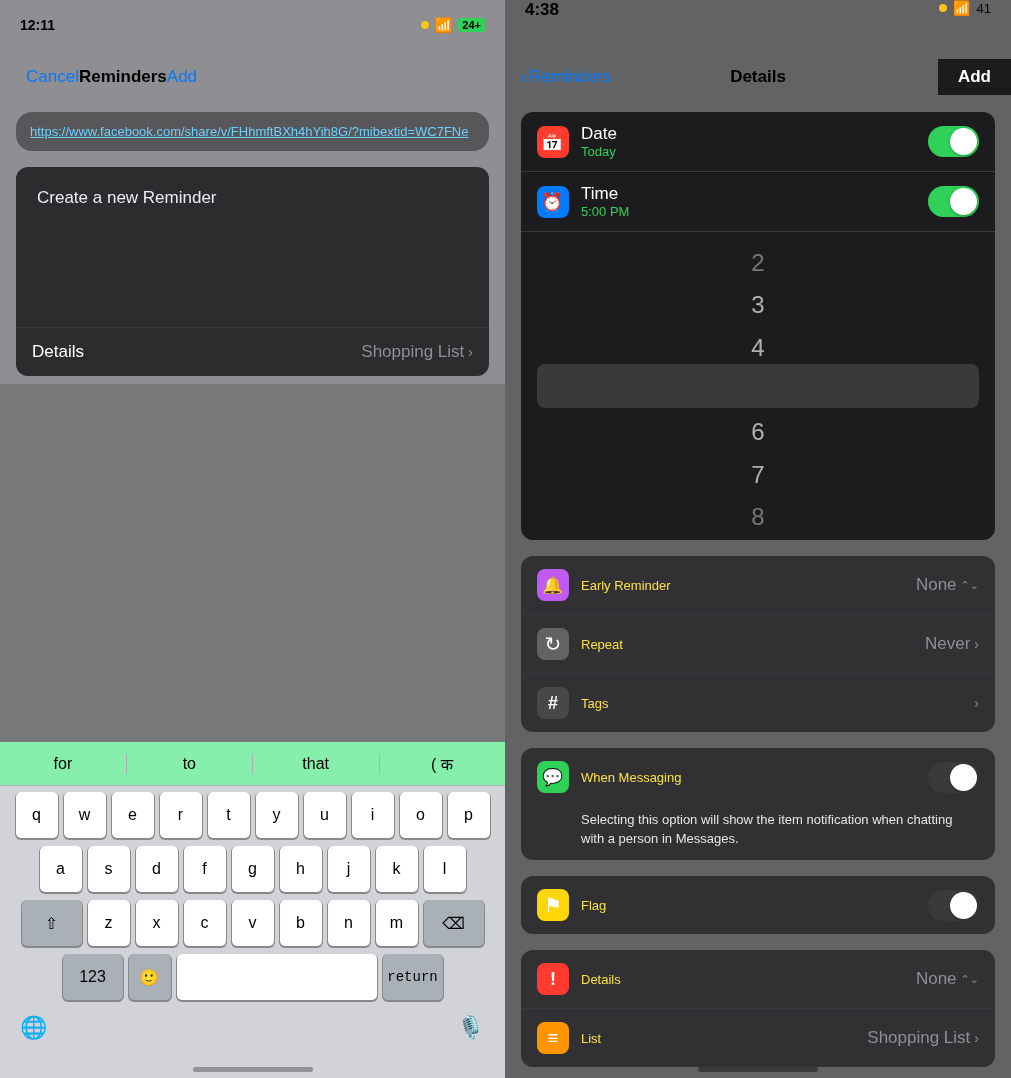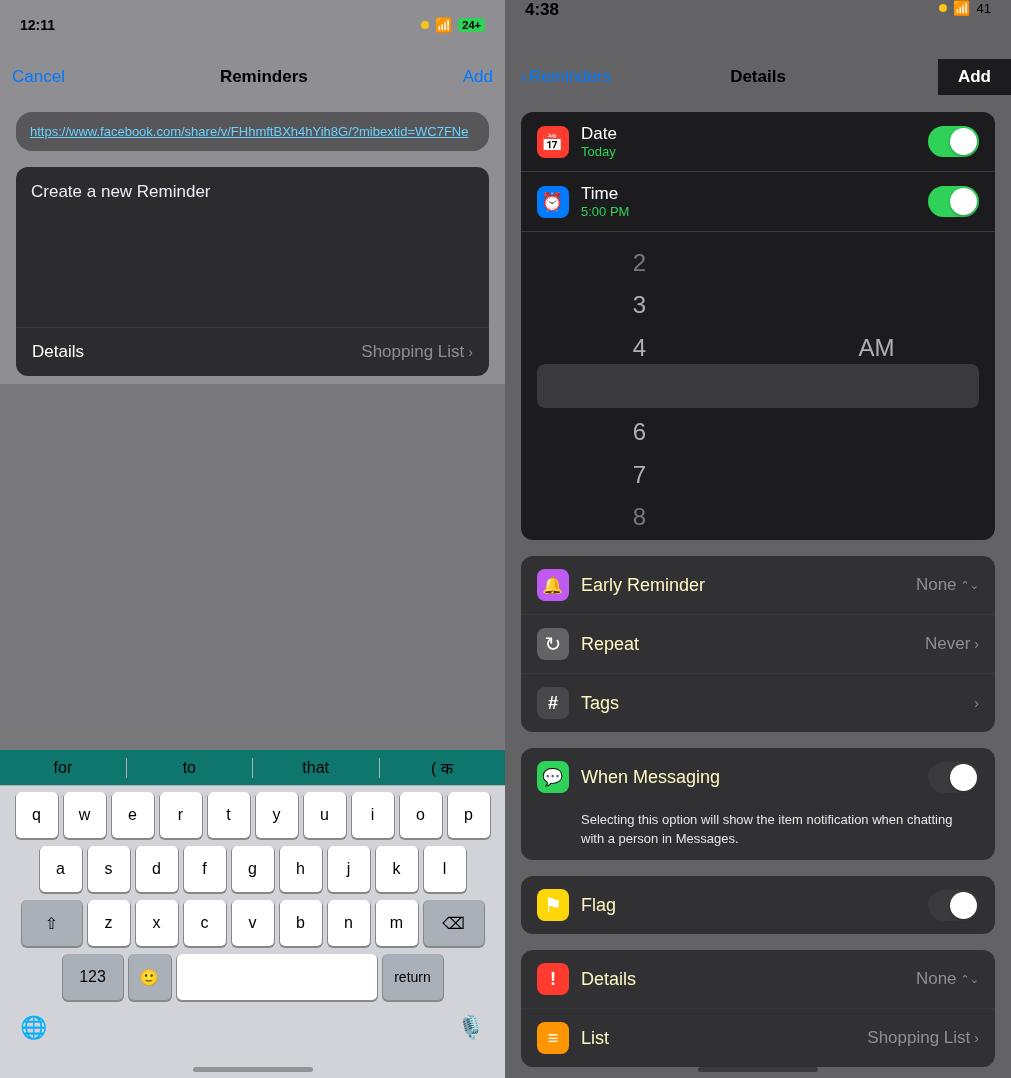--- a/index.html
+++ b/index.html
@@ -46,23 +46,24 @@
       width: 8px;
       height: 8px;
       background: #f5c518;
       border-radius: 50%;
     }
 
     .nav-bar-left {
       height: 54px;
       display: flex;
       align-items: center;
-      justify-content: space-between;
+      justify-content: flex-start;
       padding: 0 12px;
       background: #8e8e93;
+      margin-left: 14px;
     }
 
     .nav-cancel {
       color: #007aff;
       font-size: 17px;
     }
 
     .nav-title-left {
       color: #000;
       font-size: 17px;
@@ -89,21 +90,21 @@
     }
 
     .reminder-card {
       margin: 8px 16px;
       background: #2c2c2e;
       border-radius: 12px;
       overflow: hidden;
     }
 
     .reminder-input-area {
-      padding: 15px;
+      padding: 21px;
       min-height: 160px;
     }
 
     .reminder-placeholder {
       color: #ebebf5;
       font-size: 17px;
     }
 
     .reminder-details-row {
       border-top: 0.5px solid #3a3a3c;
@@ -136,25 +137,25 @@
       background: rgba(100,100,100,0.5);
     }
 
     
     .keyboard-area {
       background: #d1d3d8;
       padding-bottom: 20px;
     }
 
     .keyboard-suggestions {
-      height: 36px;
+      height: 44px;
       display: flex;
       align-items: center;
       justify-content: space-around;
-      background: #0f766e;
+      background: #86efac;
       border-bottom: 0.5px solid #b0b0b5;
     }
 
     .suggestion {
       color: #000;
       font-size: 16px;
       flex: 1;
       text-align: center;
     }
 
@@ -459,22 +460,22 @@
 
     .icon-purple { background: #bf5af2; }
     .icon-gray { background: #636366; }
     .icon-gray2 { background: #48484a; }
     .icon-green { background: #30d158; }
     .icon-yellow { background: #ffd60a; }
     .icon-red-setting { background: #ff3b30; }
     .icon-orange { background: #ff9500; }
 
     .setting-label {
-      color: #fef9c3;
-      font-size: 18px;
+      color: #fde047;
+      font-size: 13px;
       flex: 1;
     }
 
     .setting-value {
       color: #8e8e93;
       font-size: 17px;
       display: flex;
       align-items: center;
       gap: 4px;
     }
@@ -628,21 +629,21 @@
         <div class="key">v</div>
         <div class="key">b</div>
         <div class="key">n</div>
         <div class="key">m</div>
         <div class="key key-dark key-wide">⌫</div>
       </div>
       <div class="key-row">
         <div class="key key-dark key-wide">123</div>
         <div class="key key-dark">🙂</div>
         <div class="key key-space" style="font-size:14px; color:#666; max-width:200px; flex:4;"></div>
-        <div class="key key-dark key-wide" style="font-size:14px;">return</div>
+        <div class="key key-dark key-wide" style="font-size:14px;font-family:Liberation Mono, monospace;">return</div>
       </div>
     </div>
 
     <div class="bottom-bar-left">
       <span style="font-size:22px;">🌐</span>
       <span style="font-size:22px;">🎙️</span>
     </div>
   </div>
 
   <div class="home-indicator-left"></div>
@@ -700,29 +701,20 @@
           <div class="picker-item">2</div>
           <div class="picker-item near">3</div>
           <div class="picker-item near">4</div>
           <div class="picker-item selected">5</div>
           <div class="picker-item near">6</div>
           <div class="picker-item near">7</div>
           <div class="picker-item">8</div>
         </div>
 
 
-        <div class="picker-col">
-          <div class="picker-item"></div>
-          <div class="picker-item"></div>
-          <div class="picker-item near">AM</div>
-          <div class="picker-item selected">PM</div>
-          <div class="picker-item"></div>
-          <div class="picker-item"></div>
-          <div class="picker-item"></div>
-        </div>
       </div>
     </div>
   </div>
 
   <div class="settings-section">
 
     <div class="setting-row">
       <div class="setting-icon icon-purple">🔔</div>
       <span class="setting-label">Early Reminder</span>
       <div class="setting-value">

